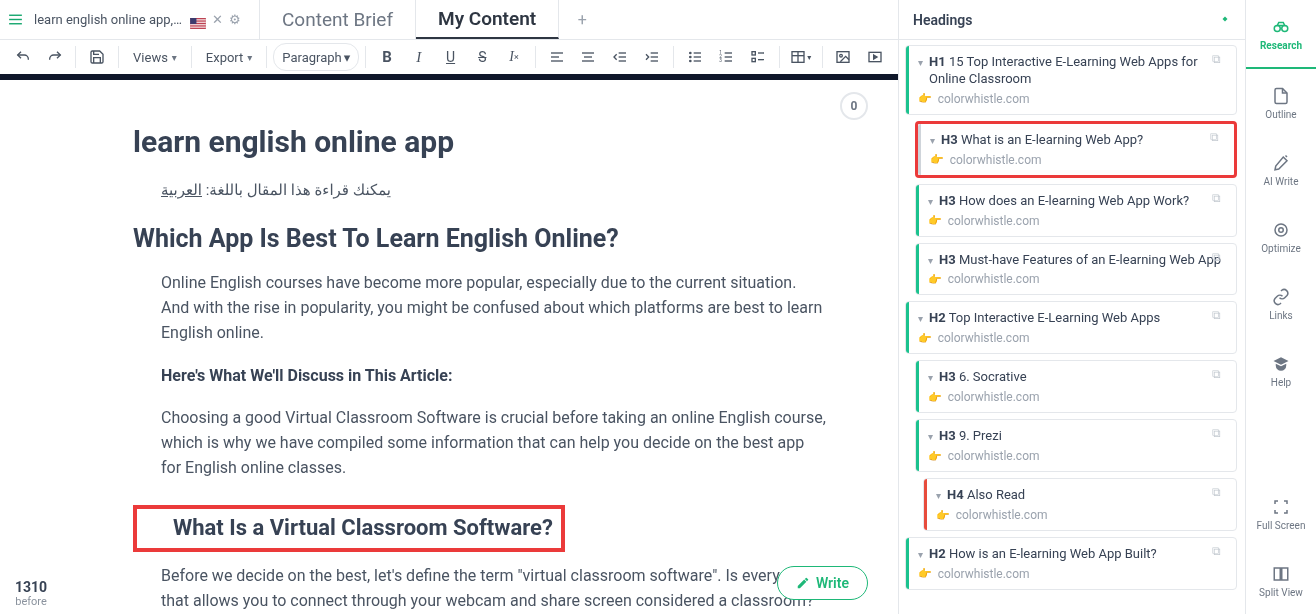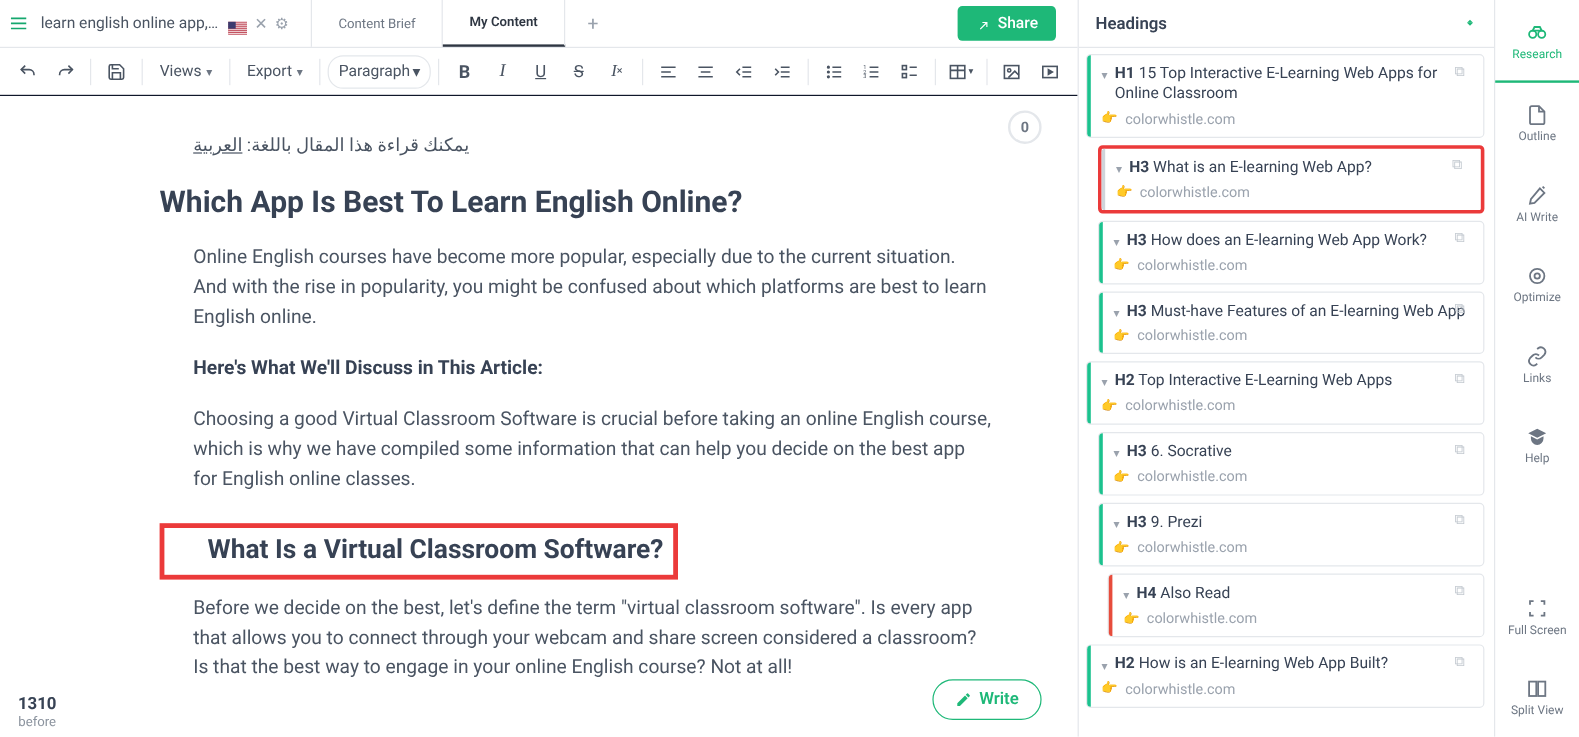--- a/index.html
+++ b/index.html
@@ -5,28 +5,28 @@
 * { margin: 0; padding: 0; box-sizing: border-box; font-family: -apple-system, BlinkMacSystemFont, "Segoe UI", Roboto, Arial, sans-serif; }
 body { background: #fff; color: #4a5462; overflow: hidden; width: 1316px; height: 614px; position: relative; }
 
 
 .top-tabs { display: flex; align-items: stretch; height: 40px; border-bottom: 1px solid #e4e7eb; background: #fff; width: 898px; }
 .hamburger { width: 30px; display: flex; align-items: center; justify-content: center; color: #15a76e; cursor: pointer; }
 .doc-tab { display: flex; align-items: center; gap: 6px; padding: 0 14px 0 4px; min-width: 230px; border-right: 1px solid #e4e7eb; }
 .doc-title { font-size: 13px; color: #4a5462; white-space: nowrap; overflow: hidden; text-overflow: ellipsis; max-width: 150px; }
 .flag { width: 16px; height: 11px; display:inline-block; }
 .x-icon, .cog-icon { color: #9aa2ad; font-size: 13px; }
-.tab { padding: 0 22px; display: flex; align-items: center; font-size: 11px; color: #6d7683; border-right: 1px solid #e4e7eb; }
+.tab { padding: 0 22px; display: flex; align-items: center; font-size: 19px; color: #6d7683; border-right: 1px solid #e4e7eb; }
 .tab.active { color: #2e3642; font-weight: 600; border-bottom: 2px solid #2e3642; }
 .plus-tab { width: 46px; display: flex; align-items: center; justify-content: center; color: #9aa2ad; font-size: 16px; }
 .share-wrap { margin-left: auto; display: flex; align-items: center; padding-right: 18px; }
 .share-btn { background: #1eb878; color: #fff; border: none; padding: 7px 15px; border-radius: 4px; font-size: 13px; font-weight: 500; display: flex; align-items: center; gap: 6px; }
 
 
-.toolbar { display: flex; align-items: center; height: 40px; border-bottom: 1px solid #0f172a; padding: 0 8px; gap: 2px; width: 898px; }
+.toolbar { display: flex; align-items: center; height: 40px; border-bottom: 6px solid #0f172a; padding: 0 8px; gap: 2px; width: 898px; }
 .tbtn { width: 32px; height: 32px; display: flex; align-items: center; justify-content: center; color: #4a5462; border-radius: 3px; cursor: pointer; }
 .tbtn svg { width: 16px; height: 16px; }
 .tsep { width: 1px; height: 22px; background: #e4e7eb; margin: 0 4px; }
 .tdrop { display: flex; align-items: center; gap: 4px; font-size: 13px; padding: 0 8px; height: 32px; color: #4a5462; cursor: pointer; }
 .tdrop .chev { font-size: 10px; color: #6d7683; }
 .para-select { min-width: 86px; border: 1px solid #e4e7eb; border-radius: 13px; font-size: 13px; height: 28px; display: flex; align-items: center; padding: 0 8px; justify-content: space-between; cursor: pointer;}
 
 
 .editor-wrap { position: absolute; top: 80px; left: 0; width: 898px; height: 534px; overflow: hidden; }
 .score-badge { position: absolute; right: 30px; top: 12px; width: 28px; height: 28px; border-radius: 50%; border: 2px solid #e4e7eb; display: flex; align-items: center; justify-content: center; font-size: 12px; font-weight: 700; color: #6d7683; }
@@ -68,21 +68,21 @@
 .hp-src .fav { font-size:11px; }
 .hp-src span { font-size:12px; color:#9aa2ad; }
 .hp-copy { position:absolute; top:6px; right:6px; width:18px; height:18px; color:#c3c9d0; font-size:12px; }
 
 
 .right-rail { position: absolute; right: 0; top: 0; width: 71px; height: 614px; border-left: 1px solid #e4e7eb; display: flex; flex-direction: column; }
 .rail-item { display:flex; flex-direction:column; align-items:center; justify-content:center; gap:4px; padding: 18px 0 16px; cursor:pointer;}
 .rail-item svg { width:18px; height:18px; }
 .rail-item .lbl { font-size:10px; color:#6d7683; }
 .rail-item.active { color:#1eb878; border-bottom: 2px solid #1eb878;}
-.rail-item.active .lbl { color:#1eb878; font-weight:400; }
+.rail-item.active .lbl { color:#1eb878; font-weight:700; }
 .rail-flex { flex:1; }
 
 </style>
 </head>
 <body>
 
 <div class="top-tabs">
   <div class="hamburger">
     <svg viewBox="0 0 24 24" width="17" height="17" fill="none" stroke="#15a76e" stroke-width="2">
         <line x1="3" y1="6" x2="21" y2="6"></line>
@@ -103,28 +103,20 @@
           <rect y="11.85" width="20" height="1.08" fill="#fff"></rect>
           <rect width="8" height="7.54" fill="#3c3b6e"></rect>
         </svg>
     </span>
     <span class="x-icon">✕</span>
     <span class="cog-icon">⚙</span>
   </div>
   <div class="tab">Content Brief</div>
   <div class="tab active">My Content</div>
   <div class="plus-tab">+</div>
-  <div class="share-wrap">
-    <button class="share-btn">
-      <svg width="12" height="12" viewBox="0 0 24 24" fill="#fff">
-          <path d="M14 9l-1.4 1.4L16.2 14H3v2h13.2l-3.6 3.6L14 21l6-6z" transform="rotate(-45 12 12)"></path>
-        </svg>
-      <span>Share</span>
-    </button>
-  </div>
 </div>
 
 <div class="toolbar">
   <div class="tbtn">
       <svg viewBox="0 0 24 24" fill="none" stroke="#4a5462" stroke-width="2">
         <path d="M9 14l-5-5 5-5"></path>
         <path d="M4 9h10a6 6 0 016 6v1"></path>
       </svg>
     </div>
   <div class="tbtn">
@@ -254,20 +246,21 @@
       <svg viewBox="0 0 24 24" fill="none" stroke="#4a5462" stroke-width="2">
         <rect x="3" y="5" width="18" height="14"></rect>
         <polygon points="10 9 15 12 10 15" fill="#4a5462"></polygon>
       </svg>
     </div>
 </div>
 
 <div class="editor-wrap">
   <div class="score-badge">0</div>
   <div class="editor">
+    <h1>learn english online app</h1>
     <p class="ar-line" dir="rtl" style="text-align:left">
       <span>يمكنك قراءة هذا المقال باللغة: </span><span class="ar-link">العربية</span>
     </p>
     <h2>Which App Is Best To Learn English Online?</h2>
     <p>Online English courses have become more popular, especially due to the current situation. And with the rise in popularity, you might be confused about which platforms are best to learn English online.</p>
     <p class="bold-line">Here's What We'll Discuss in This Article:</p>
     <p>Choosing a good Virtual Classroom Software is crucial before taking an online English course, which is why we have compiled some information that can help you decide on the best app for English online classes.</p>
     <div class="red-box-h3">
       <h3>What Is a Virtual Classroom Software?</h3>
     </div>

